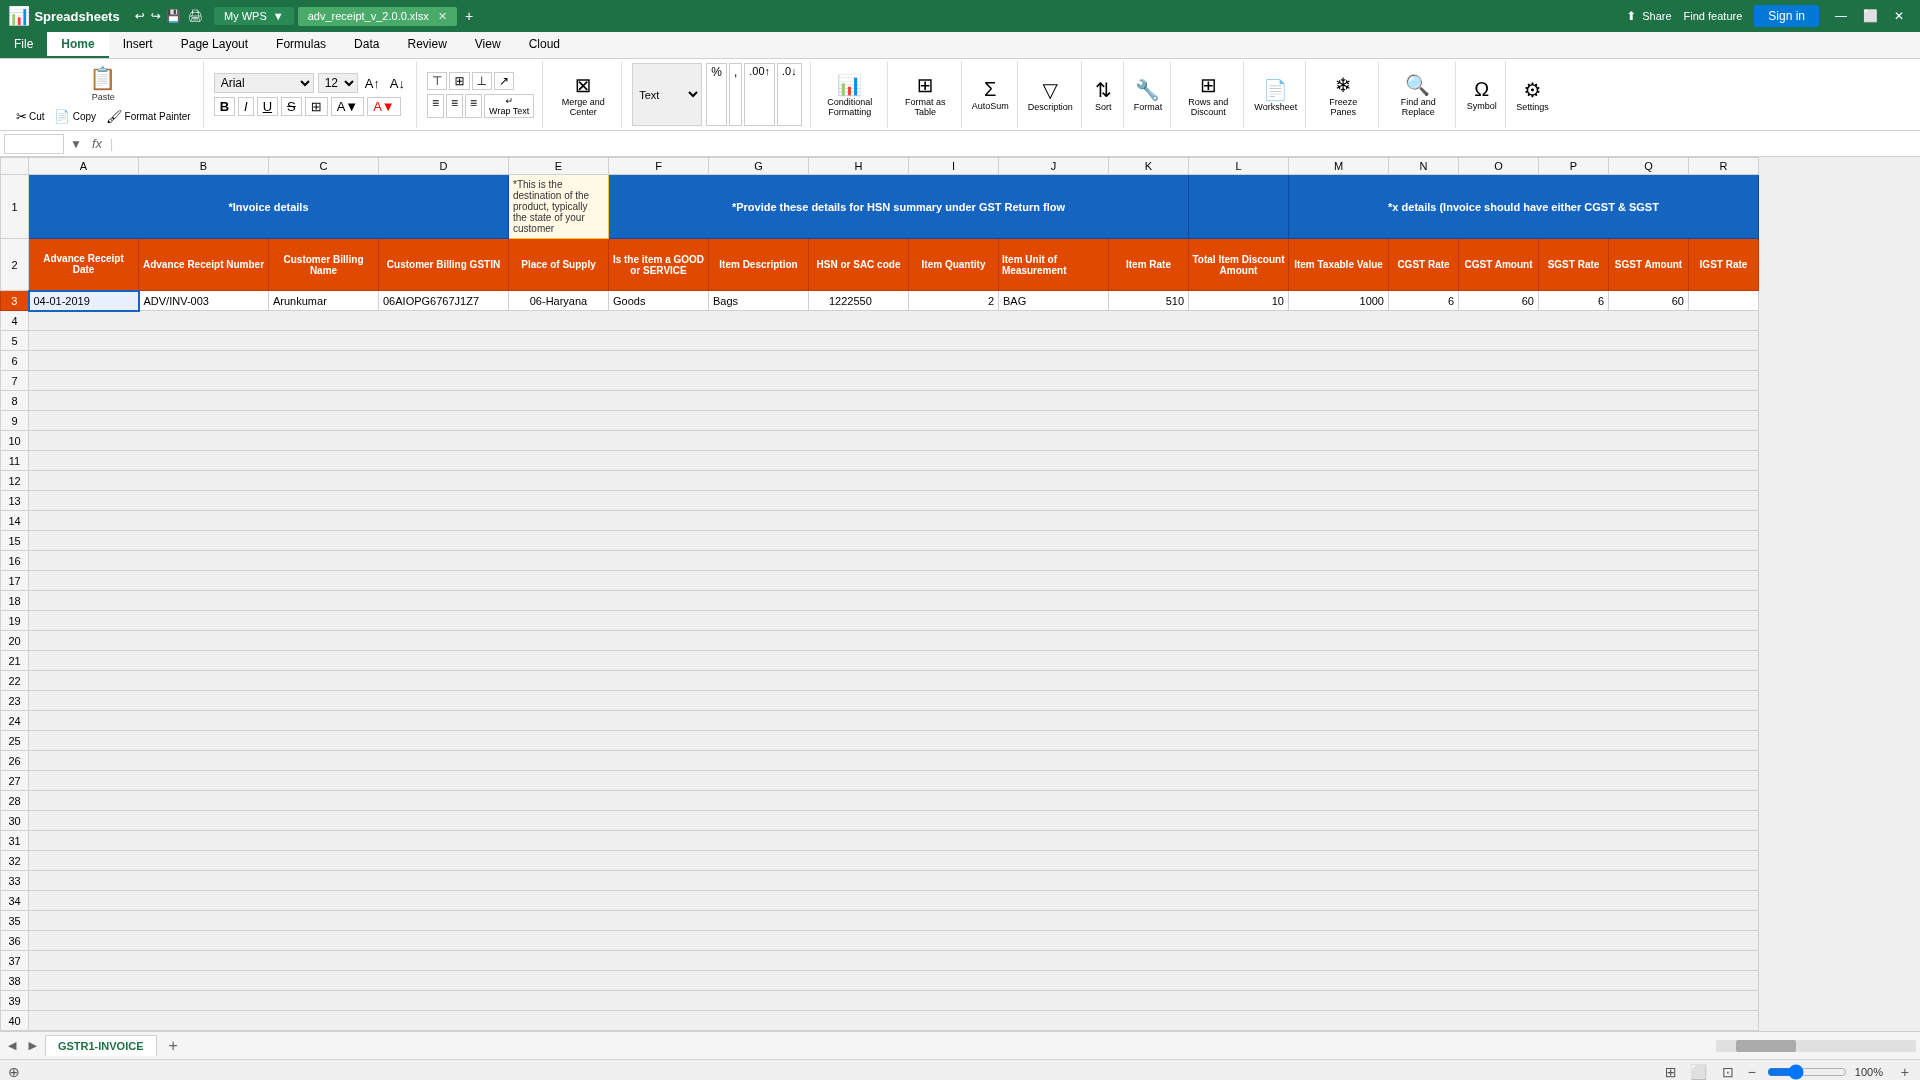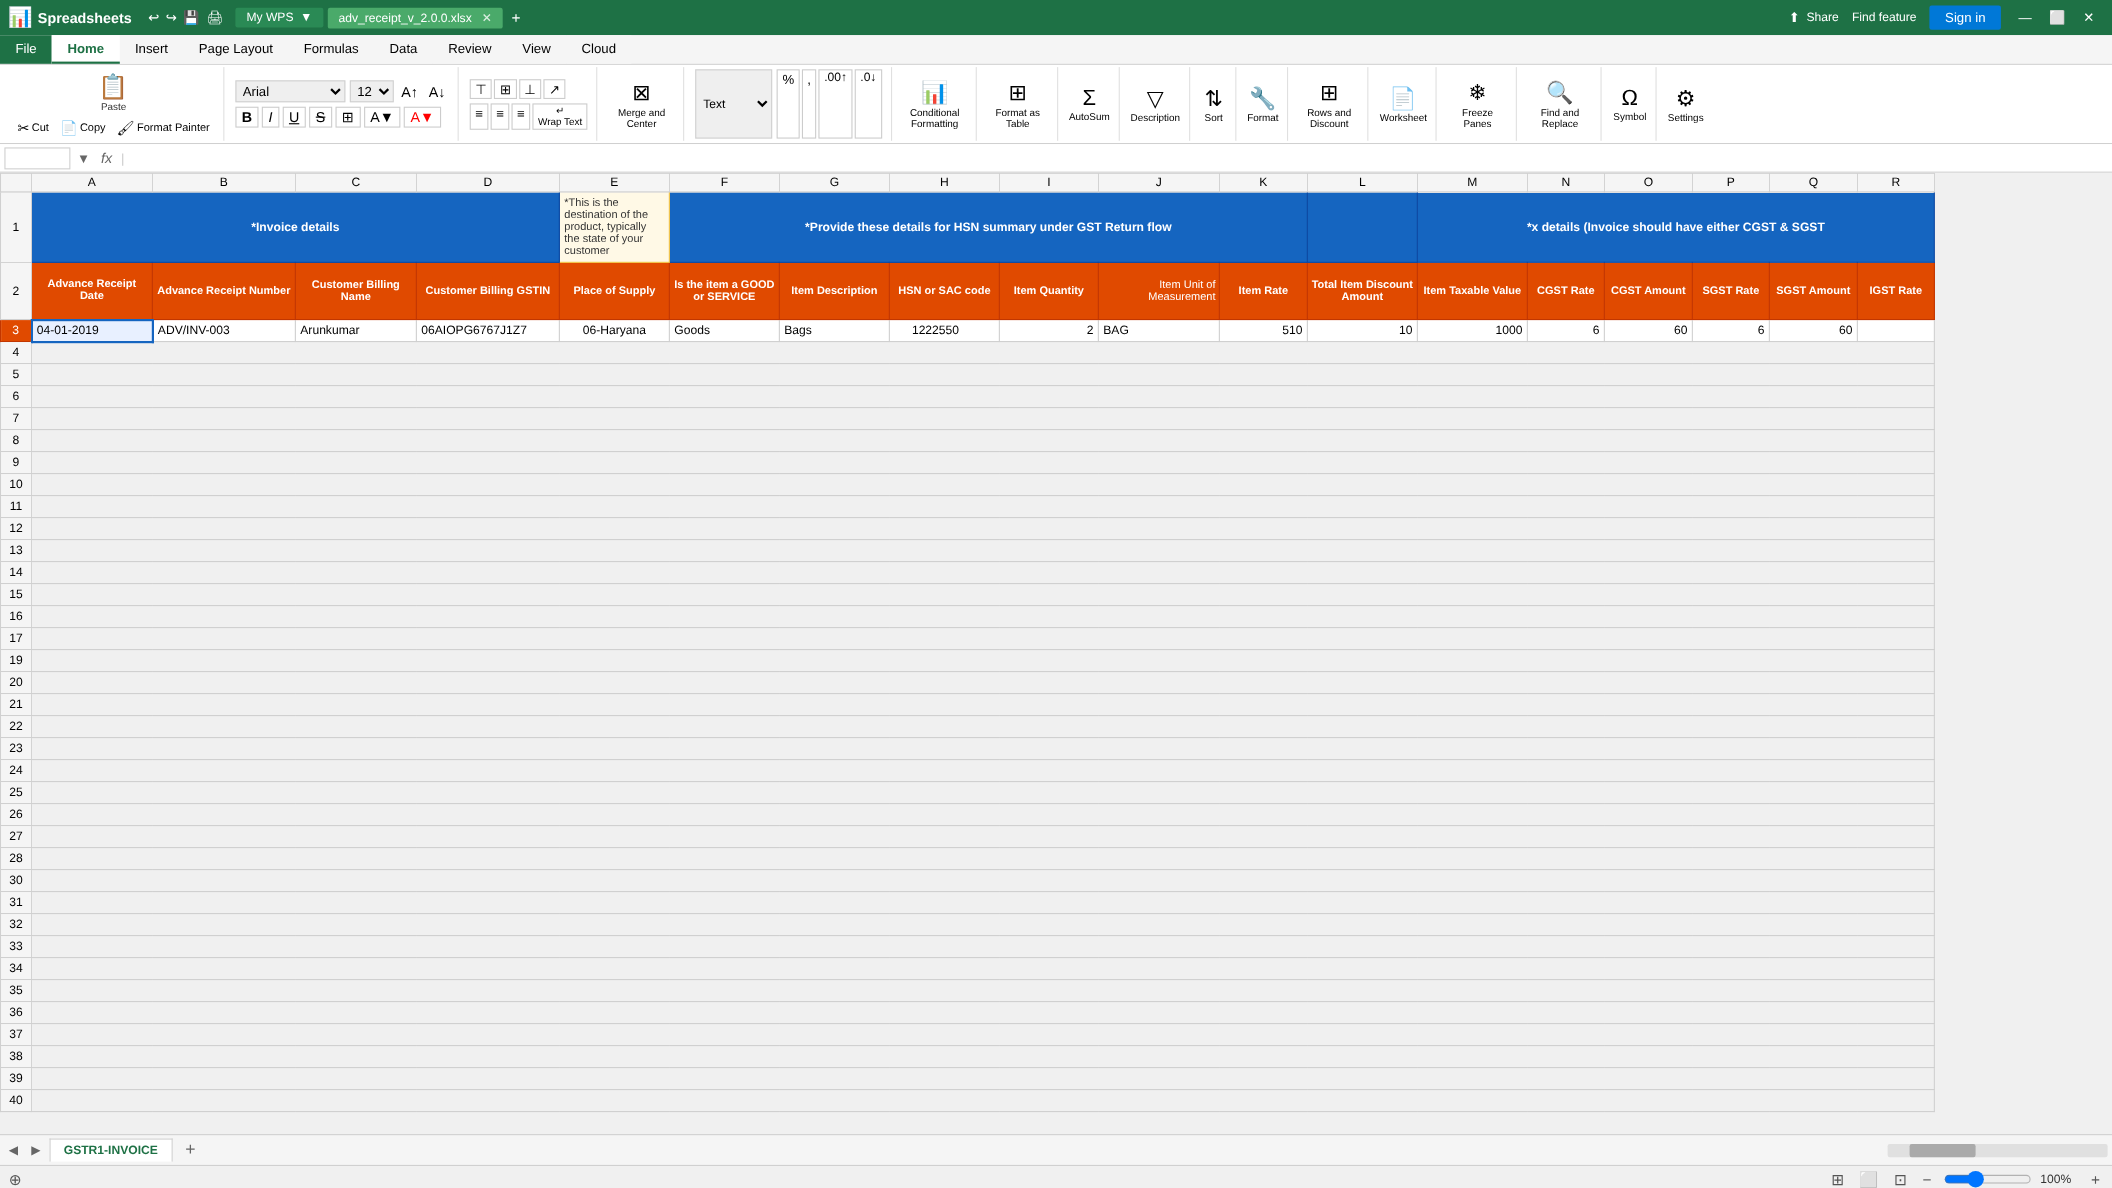--- a/index.html
+++ b/index.html
@@ -317,21 +317,21 @@
           </td>
           <td style="background:#e04a00;color:white;font-weight:bold;font-size:10px;text-align:center;vertical-align:middle;border:1px solid #c23600;padding:3px;white-space:normal;word-wrap:break-word;">
             <span>Item Description</span>
           </td>
           <td style="background:#e04a00;color:white;font-weight:bold;font-size:10px;text-align:center;vertical-align:middle;border:1px solid #c23600;padding:3px;white-space:normal;word-wrap:break-word;margin-top:27px;">
             <span>HSN or SAC code</span>
           </td>
           <td style="background:#e04a00;color:white;font-weight:bold;font-size:10px;text-align:center;vertical-align:middle;border:1px solid #c23600;padding:3px;white-space:normal;word-wrap:break-word;">
             <span>Item Quantity</span>
           </td>
-          <td style="background:#e04a00;color:white;font-weight:normal;font-size:10px;text-align:right;vertical-align:middle;border:1px solid #c23600;padding:3px;white-space:normal;word-wrap:break-word;">
+          <td style="background:#e04a00;color:white;font-weight:bold;font-size:10px;text-align:left;vertical-align:middle;border:1px solid #c23600;padding:3px;white-space:normal;word-wrap:break-word;">
             <span>Item Unit of Measurement</span>
           </td>
           <td style="background:#e04a00;color:white;font-weight:bold;font-size:10px;text-align:center;vertical-align:middle;border:1px solid #c23600;padding:3px;white-space:normal;word-wrap:break-word;">
             <span>Item Rate</span>
           </td>
           <td style="background:#e04a00;color:white;font-weight:bold;font-size:10px;text-align:center;vertical-align:middle;border:1px solid #c23600;padding:3px;white-space:normal;word-wrap:break-word;">
             <span>Total Item Discount Amount</span>
           </td>
           <td style="background:#e04a00;color:white;font-weight:bold;font-size:10px;text-align:center;vertical-align:middle;border:1px solid #c23600;padding:3px;white-space:normal;word-wrap:break-word;">
             <span>Item Taxable Value</span>
@@ -456,20 +456,24 @@
         <tr style="height:20px;">
             <td style="background:#f5f5f5;border:1px solid #d0d0d0;text-align:center;font-size:11px;position:sticky;left:0;z-index:5;">15</td>
             <td style="border:1px solid #d0d0d0;" colspan="18"></td>
           </tr>
         <tr style="height:20px;">
             <td style="background:#f5f5f5;border:1px solid #d0d0d0;text-align:center;font-size:11px;position:sticky;left:0;z-index:5;">16</td>
             <td style="border:1px solid #d0d0d0;" colspan="18"></td>
           </tr>
         <tr style="height:20px;">
             <td style="background:#f5f5f5;border:1px solid #d0d0d0;text-align:center;font-size:11px;position:sticky;left:0;z-index:5;">17</td>
+            <td style="border:1px solid #d0d0d0;" colspan="18"></td>
+          </tr>
+        <tr style="height:20px;">
+            <td style="background:#f5f5f5;border:1px solid #d0d0d0;text-align:center;font-size:11px;position:sticky;left:0;z-index:5;">18</td>
             <td style="border:1px solid #d0d0d0;" colspan="18"></td>
           </tr>
         <tr style="height:20px;">
             <td style="background:#f5f5f5;border:1px solid #d0d0d0;text-align:center;font-size:11px;position:sticky;left:0;z-index:5;">19</td>
             <td style="border:1px solid #d0d0d0;" colspan="18"></td>
           </tr>
         <tr style="height:20px;">
             <td style="background:#f5f5f5;border:1px solid #d0d0d0;text-align:center;font-size:11px;position:sticky;left:0;z-index:5;">20</td>
             <td style="border:1px solid #d0d0d0;" colspan="18"></td>
           </tr>

